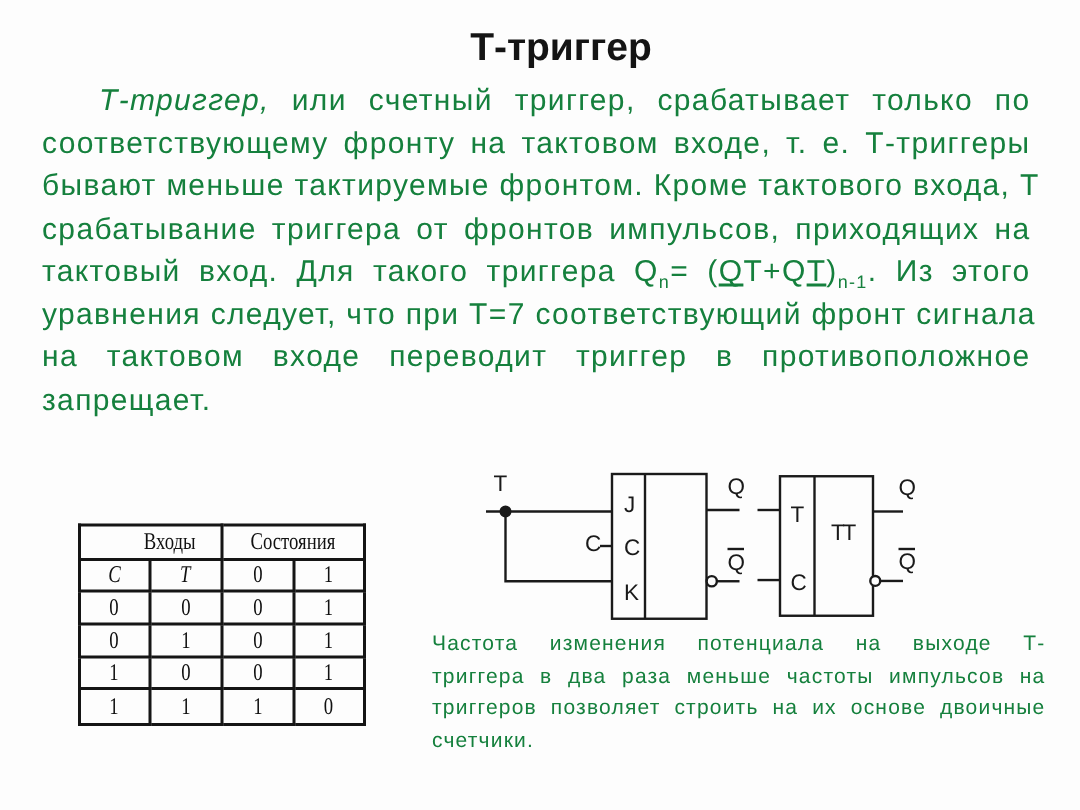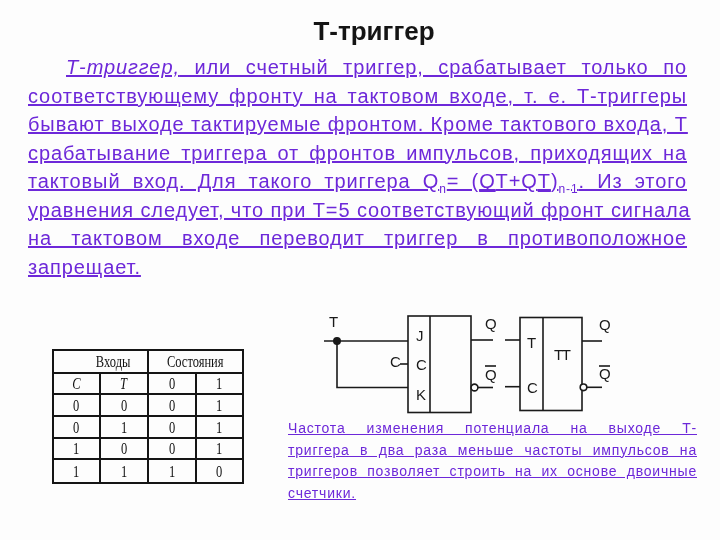--- a/index.html
+++ b/index.html
@@ -1,37 +1,37 @@
 <!DOCTYPE html>
 <html><head>
 <meta charset="utf-8">
 <style>
   html,body{margin:0;padding:0;}
   body{width:720px;height:540px;position:relative;background:#fdfdfd;
        font-family:"Liberation Sans", sans-serif;overflow:hidden;}
   .jline{text-align:justify;text-align-last:justify;white-space:nowrap;
-         color:#6d28d9;text-decoration:underline;}
+         color:#15803d;}
   .jlast{text-align:left;text-align-last:left;}
   sub{font-size:12px;line-height:0;}
   .ts{display:inline-block;transform:scaleX(0.78);}
 </style>
 </head>
 <body>
 
 <div style="position:absolute;left:0;top:16px;width:748px;text-align:center;
      font-size:26px;font-weight:bold;color:#141414;">Т-триггер</div>
 
 <div style="position:absolute;left:28px;top:53px;width:659px;font-size:20px;
      line-height:28.5px;letter-spacing:0.9px;color:#1c1c1c;">
   <div class="jline" style="text-indent:38px;"><i>Т-триггер,</i> или счетный триггер, срабатывает только по</div>
   <div class="jline">соответствующему фронту на тактовом входе, т. е. Т-триггеры</div>
-  <div class="jline">бывают выходе тактируемые фронтом. Кроме тактового входа, Т</div>
+  <div class="jline">бывают меньше тактируемые фронтом. Кроме тактового входа, Т</div>
   <div class="jline">срабатывание триггера от фронтов импульсов, приходящих на</div>
   <div class="jline">тактовый вход. Для такого триггера Q<sub>n</sub>= (<u style="text-decoration-skip-ink:none;text-underline-offset:2px;">Q</u>T+Q<u style="text-decoration-skip-ink:none;text-underline-offset:2px;">T</u>)<sub>n-1</sub>. Из этого</div>
-  <div class="jline">уравнения следует, что при Т=5 соответствующий фронт сигнала</div>
+  <div class="jline">уравнения следует, что при Т=7 соответствующий фронт сигнала</div>
   <div class="jline">на тактовом входе переводит триггер в противоположное</div>
   <div class="jline jlast">запрещает.</div>
 </div>
 
 <table style="position:absolute;left:52px;top:349px;width:192px;
        border-collapse:collapse;font-family:'Liberation Serif',serif;
        font-size:16px;line-height:17px;color:#111;text-align:center;" cellspacing="0">
   <tbody>
       <tr style="height:23px;">
     <td colspan="2" style="border:2px solid #151515;padding-left:26px;"><span class="ts">Входы</span></td>

